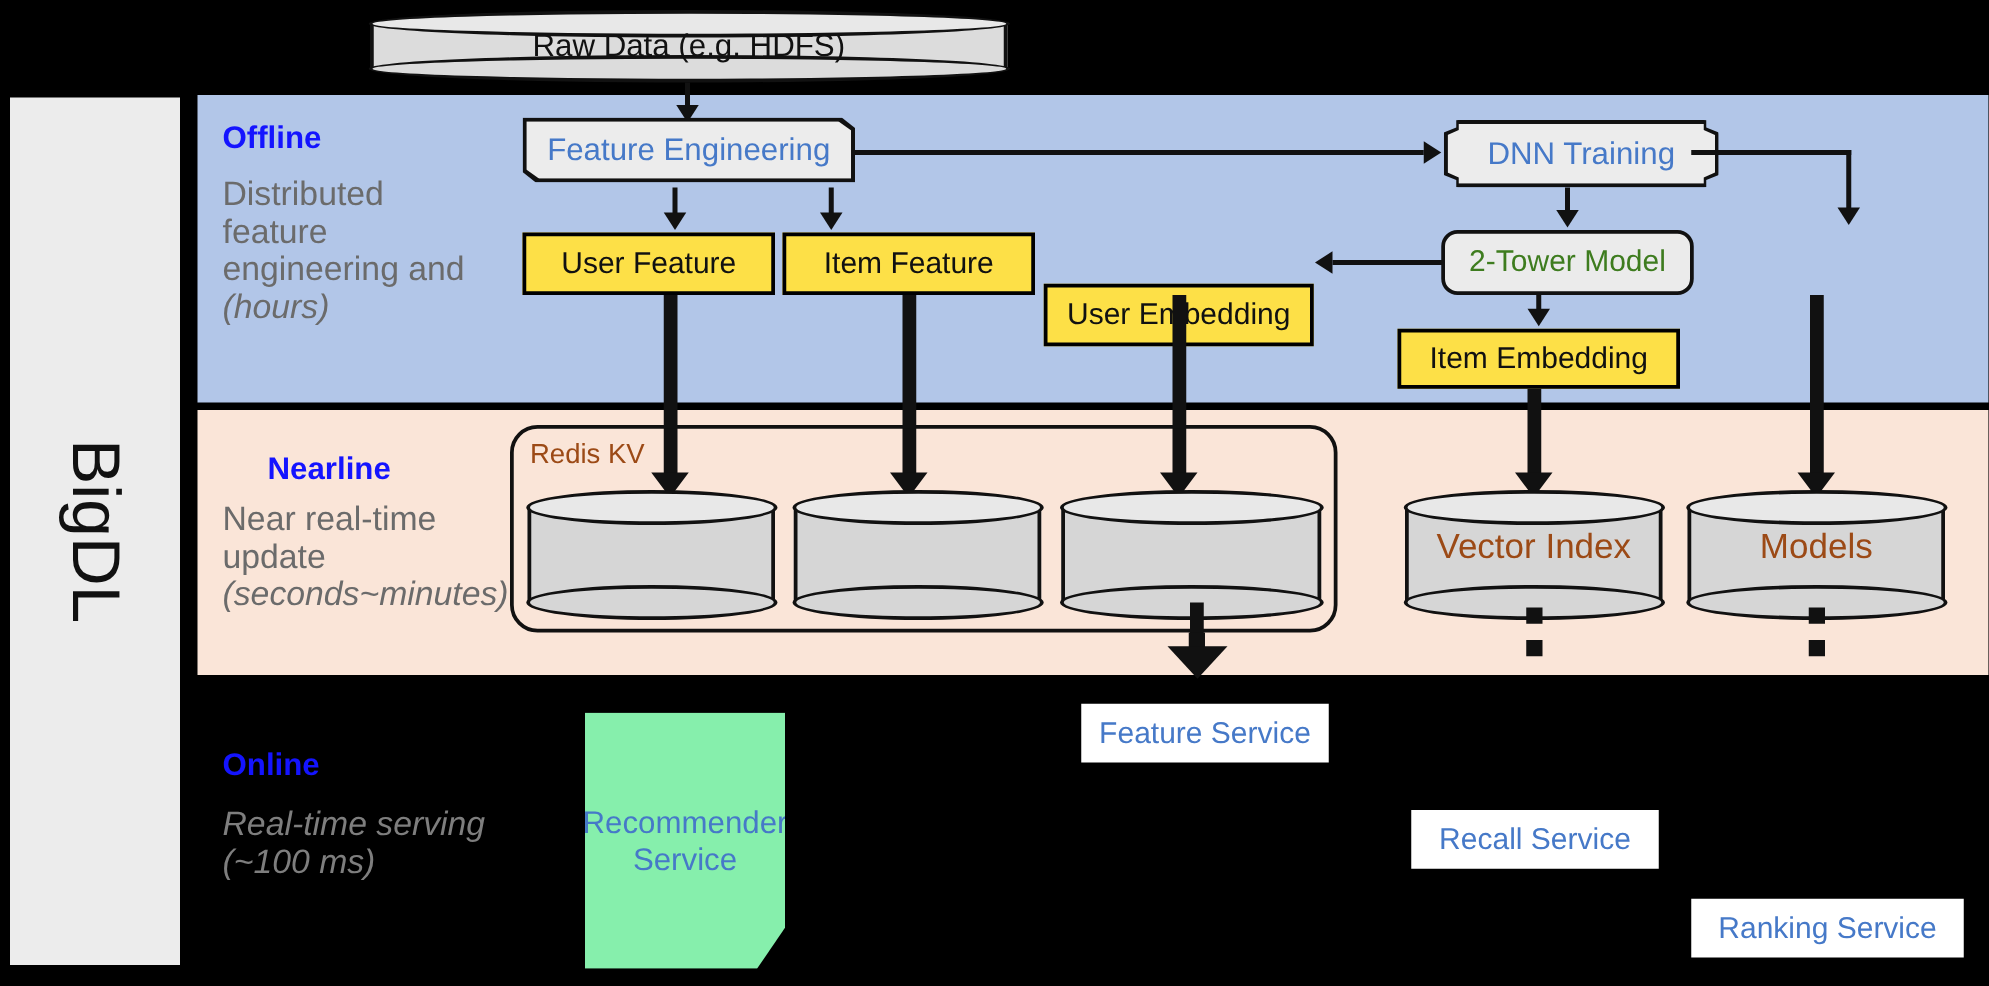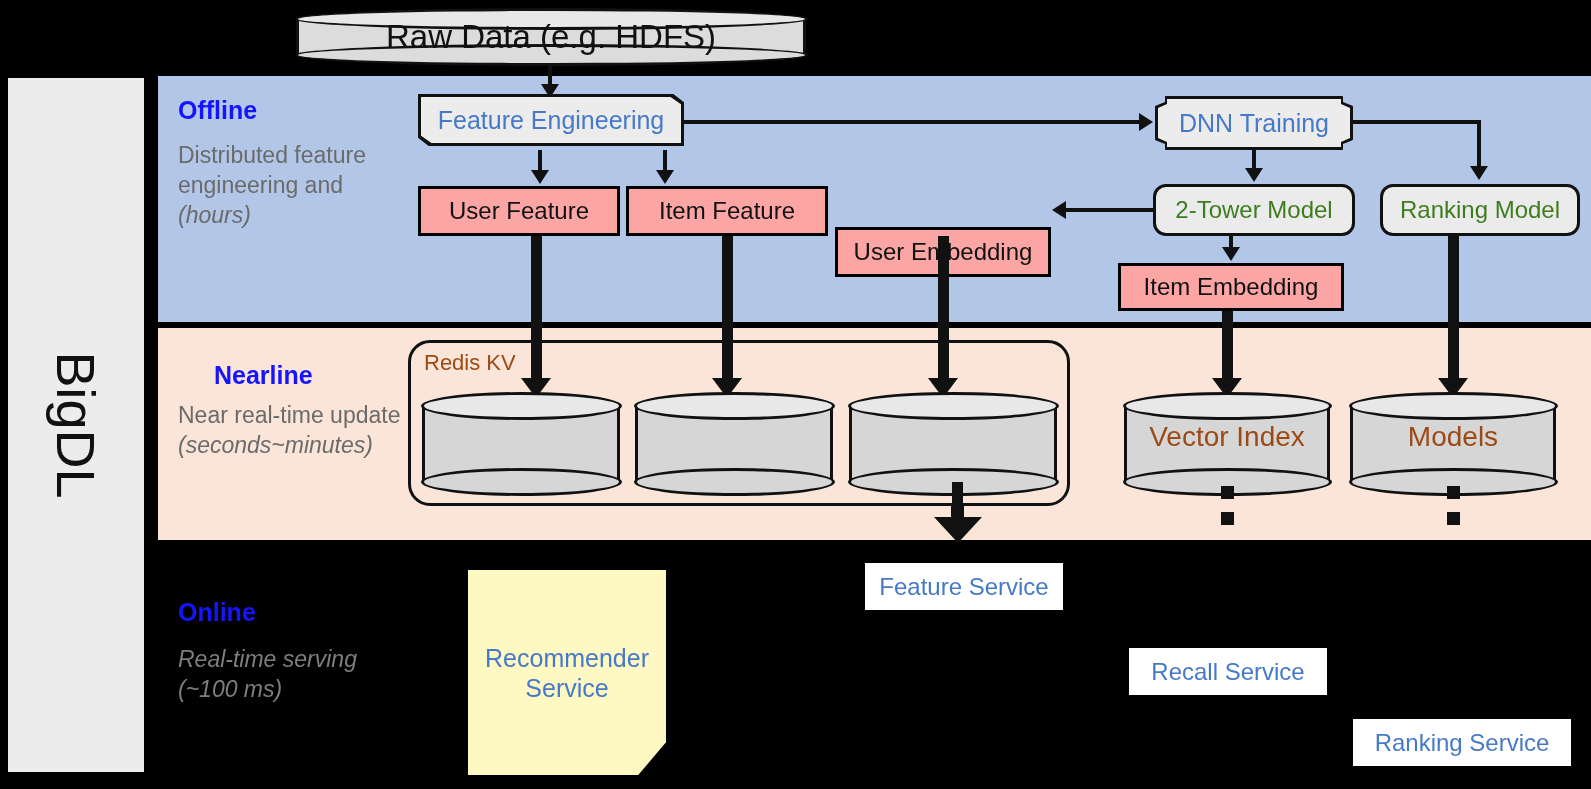--- a/index.html
+++ b/index.html
@@ -12,36 +12,36 @@
   #band-nearline{top:328px;height:212px;background:#fae5d8;}
   #band-online{top:540px;height:249px;background:#000;}
 
   
   #sidebar{position:absolute;left:8px;top:78px;width:136px;height:694px;background:#ececec;}
   #sidebar-label{position:absolute;left:50%;top:50%;transform:translate(-50%,-50%) rotate(90deg);
       font-size:54px;color:#111;white-space:nowrap;letter-spacing:0px;}
 
   
   .band-title{position:absolute;color:#1414ff;font-weight:bold;font-size:25px;}
-  .band-sub{position:absolute;color:#6b6b6b;font-size:23px;line-height:30px;}
+  .band-sub{position:absolute;color:#6b6b6b;font-size:27px;line-height:30px;}
   .band-sub i{font-style:italic;}
 
   #t-offline{left:178px;top:96px;}
   #s-offline{left:178px;top:140px;width:210px;}
   #t-nearline{left:178px;top:361px;margin-left:36px;}
   #s-nearline{left:178px;top:400px;width:240px;}
   #t-online{left:178px;top:598px;}
   #s-online{left:178px;top:644px;width:220px;}
   #s-online,#t-online{color:#1414ff;}
   #s-online{color:#7e7e7e;font-style:italic;}
 
   
   .node{position:absolute;box-sizing:border-box;display:flex;align-items:center;
         justify-content:center;text-align:center;}
-  .gray-box{background:#fca5a5;border:3px solid #000;color:#111;font-size:24px;}
+  .gray-box{background:#fde047;border:3px solid #000;color:#111;font-size:24px;}
   .rr-green{background:#ebebeb;border:3px solid #111;border-radius:13px;color:#3e7c1f;font-size:24px;}
   .white-card{background:#fff;color:#4679c8;font-size:24px;box-shadow:3px 3px 0 rgba(0,0,0,.45);}
 
   
   .doc-shape{background:#ececec;border:0;color:#4679c8;font-size:25px;
      clip-path:polygon(0 0, 96% 0, 100% 16%, 100% 100%, 4% 100%, 0 84%);}
   .doc-shape-wrap{position:absolute;background:#111;
      clip-path:polygon(0 0, 96% 0, 100% 16%, 100% 100%, 4% 100%, 0 84%);}
 
   
@@ -68,21 +68,21 @@
 
   
   #rawdata{position:absolute;left:296px;top:8px;width:510px;height:58px;}
   #rawdata .body{position:absolute;left:0;right:0;top:11px;bottom:11px;background:#dcdcdc;
      border-left:3px solid #111;border-right:3px solid #111;}
   #rawdata .top{position:absolute;left:-1.5px;right:-1.5px;top:0;height:22px;border:3px solid #111;
      border-radius:50%;background:#e8e8e8;box-sizing:border-box;}
   #rawdata .bottom{position:absolute;left:-1.5px;right:-1.5px;bottom:0;height:22px;border:3px solid #111;
      border-radius:50%;background:#dcdcdc;box-sizing:border-box;}
   #rawdata .cap{position:absolute;inset:0;display:flex;align-items:center;justify-content:center;
-     color:#111;font-size:33px;z-index:5;}
+     color:#111;font-size:25px;z-index:5;}
 
   
   #redis-box{position:absolute;left:408px;top:340px;width:662px;height:166px;
      border:3px solid #111;border-radius:22px;box-sizing:border-box;}
   #redis-label{position:absolute;left:424px;top:350px;color:#9c4a16;font-size:22px;}
 
   
   .thin-line{position:absolute;background:#111;}
   .thick-line{position:absolute;background:#111;width:11px;}
   .arrow-dn{position:absolute;width:0;height:0;border-left:9px solid transparent;
@@ -126,21 +126,21 @@
 
   <div class="thin-line" style="left:548px;top:66px;width:4px;height:22px;"></div>
   <div class="arrow-dn" style="left:541px;top:84px;"></div>
 
   <div class="doc-shape-wrap" style="left:418px;top:94px;width:266px;height:52px;">
     <div class="node doc-shape" style="left:3px;top:3px;width:260px;height:46px;">
       <span>Feature Engineering</span>
     </div>
   </div>
 
-  <div class="notch-wrap" style="left:1155px;top:96px;width:198px;height:54px;border-radius:12px;">
+  <div class="notch-wrap" style="left:1155px;top:96px;width:220px;height:54px;border-radius:12px;">
     <div class="notch-inner">
       <span>DNN Training</span>
     </div>
   </div>
 
   <div class="thin-line" style="left:684px;top:120px;width:455px;height:4px;"></div>
   <div class="arrow-rt" style="left:1139px;top:113px;"></div>
 
   <div class="node gray-box" style="left:418px;top:186px;width:202px;height:50px;">
     <span>User Feature</span>
@@ -154,23 +154,20 @@
 
   <div class="thin-line" style="left:538px;top:150px;width:4px;height:22px;"></div>
   <div class="arrow-dn" style="left:531px;top:170px;"></div>
   <div class="thin-line" style="left:663px;top:150px;width:4px;height:22px;"></div>
   <div class="arrow-dn" style="left:656px;top:170px;"></div>
 
   <div class="node rr-green" style="left:1153px;top:184px;width:202px;height:52px;">
     <span>2-Tower Model</span>
   </div>
 
-  <div class="node rr-green" style="left:1380px;top:184px;width:200px;height:52px;">
-    <span>Ranking Model</span>
-  </div>
 
   <div class="thin-line" style="left:1252px;top:150px;width:4px;height:20px;"></div>
   <div class="arrow-dn" style="left:1245px;top:168px;"></div>
 
   <div class="thin-line" style="left:1353px;top:120px;width:128px;height:4px;"></div>
   <div class="thin-line" style="left:1477px;top:120px;width:4px;height:48px;"></div>
   <div class="arrow-dn" style="left:1470px;top:166px;"></div>
 
   <div class="thin-line" style="left:1066px;top:208px;width:90px;height:4px;"></div>
   <div class="arrow-lt" style="left:1052px;top:201px;"></div>
@@ -234,21 +231,21 @@
   <div class="thick-line" style="left:952px;top:482px;height:26px;"></div>
   <div class="dot-seg" style="left:951px;top:506px;"></div>
   <div class="funnel" style="left:934px;top:517px;"></div>
 
   <div class="dot-seg" style="left:1221px;top:486px;"></div>
   <div class="dot-seg" style="left:1221px;top:512px;"></div>
 
   <div class="dot-seg" style="left:1447px;top:486px;"></div>
   <div class="dot-seg" style="left:1447px;top:512px;"></div>
 
-  <div class="node" style="left:468px;top:570px;width:198px;height:205px;background:#fef9c3;color:#4679c8;font-size:25px;
+  <div class="node" style="left:468px;top:570px;width:160px;height:205px;background:#86efac;color:#4679c8;font-size:25px;
               flex-direction:column;line-height:30px;
               clip-path:polygon(0 0,100% 0,100% 84%,86% 100%,0 100%);
               box-shadow:3px 3px 0 rgba(0,0,0,.5);">
     <span>Recommender Service</span>
   </div>
 
   <div class="node white-card" style="left:865px;top:563px;width:198px;height:47px;">
     <span>Feature Service</span>
   </div>
   <div class="node white-card" style="left:1129px;top:648px;width:198px;height:47px;">

